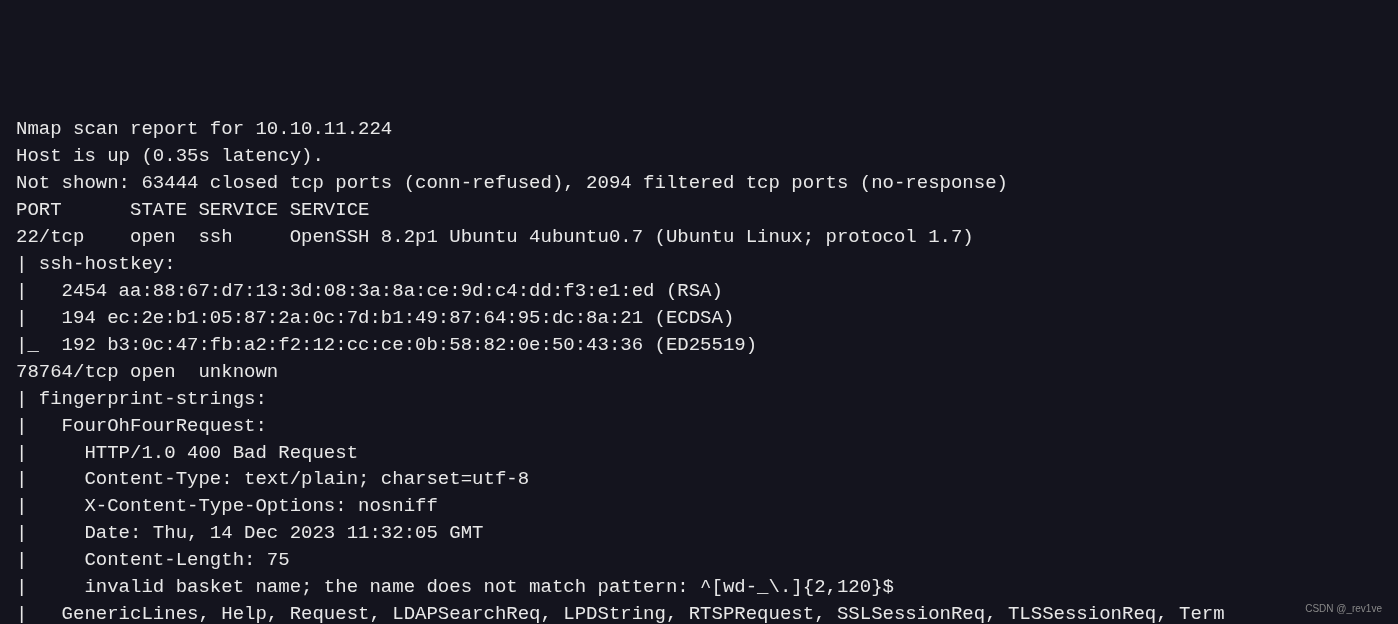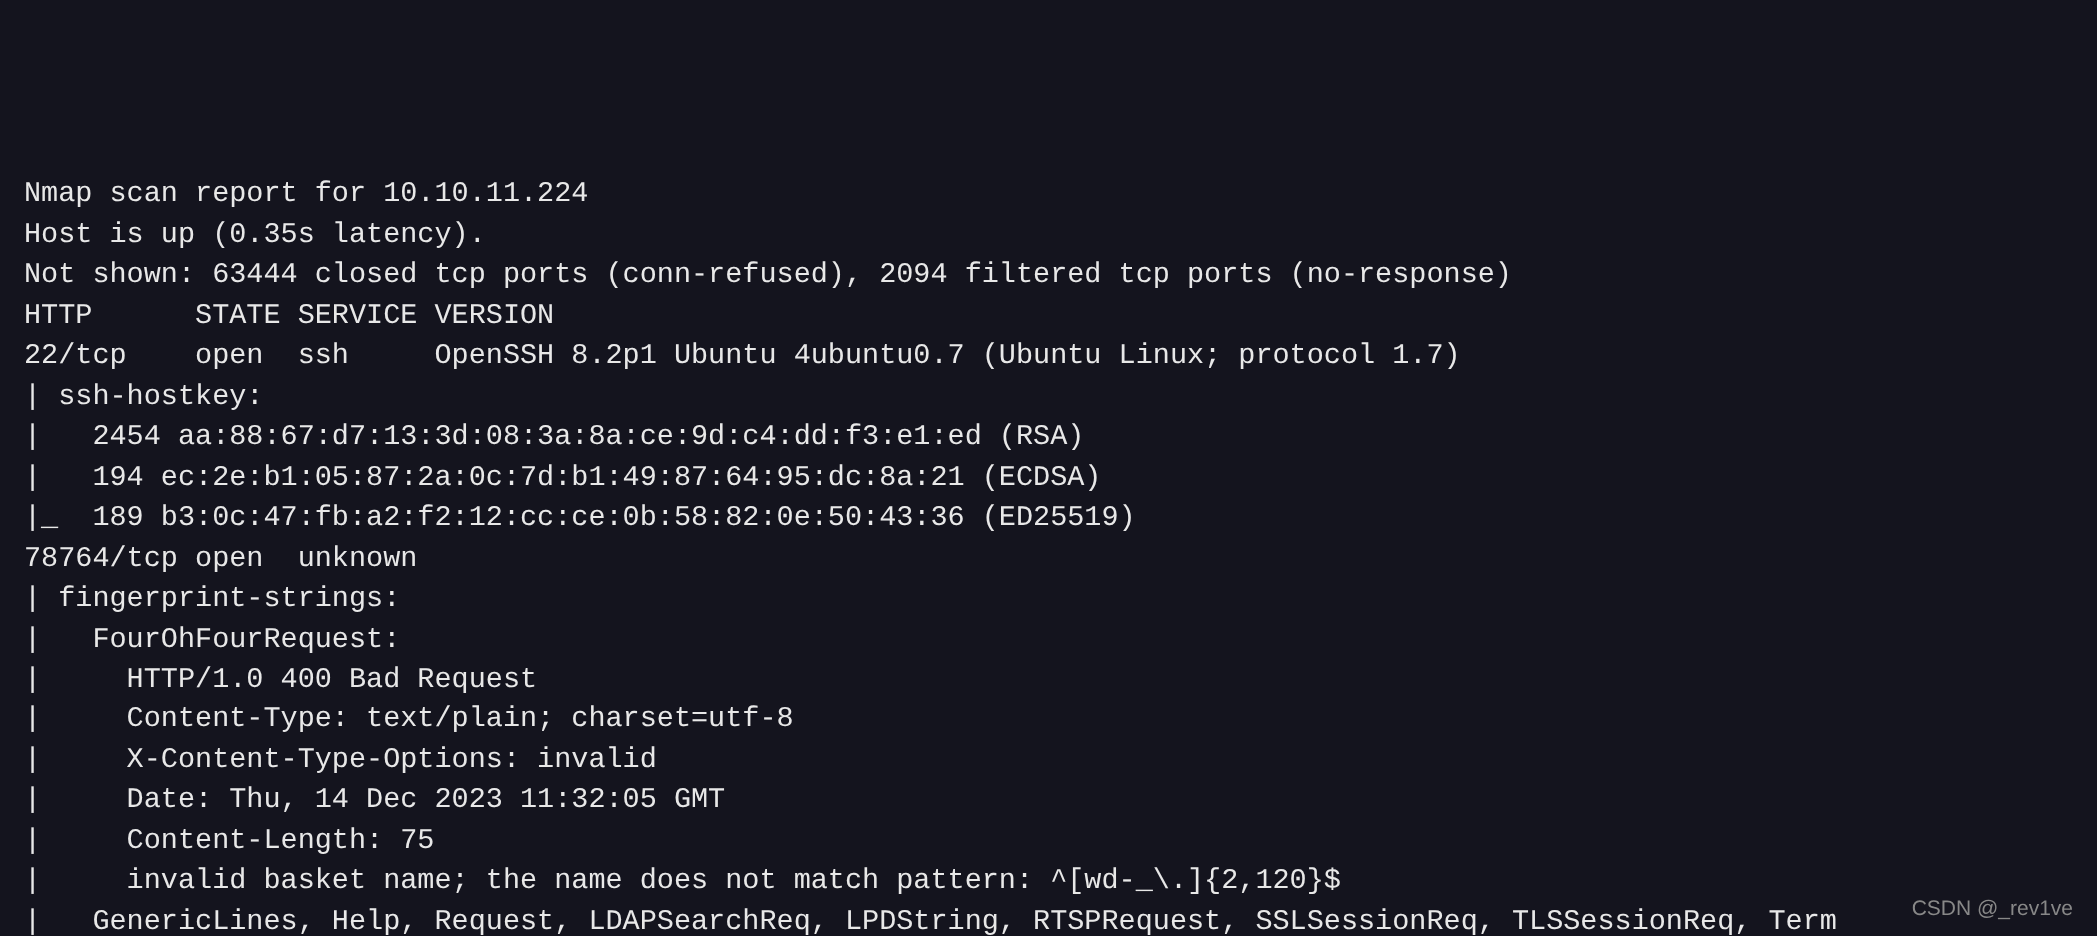--- a/index.html
+++ b/index.html
@@ -21,44 +21,44 @@
       position: relative;
     }
     .terminal-output {
       color: #e8e8e8;
     }
     .watermark {
       position: absolute;
       bottom: 8px;
       right: 16px;
       color: #888;
-      font-size: 14px;
+      font-size: 10px;
       font-family: Arial, sans-serif;
     }
   </style>
 </head>
 <body>
 
 
 
 <div class="terminal-output"><span>Nmap scan report for 10.10.11.224</span>
 <span>Host is up (0.35s latency).</span>
 <span>Not shown: 63444 closed tcp ports (conn-refused), 2094 filtered tcp ports (no-response)</span>
-<span>HTTP      STATE SERVICE VERSION</span>
+<span>PORT      STATE SERVICE SERVICE</span>
 <span>22/tcp    open  ssh     OpenSSH 8.2p1 Ubuntu 4ubuntu0.7 (Ubuntu Linux; protocol 1.7)</span>
 <span>| ssh-hostkey: </span>
 <span>|   2454 aa:88:67:d7:13:3d:08:3a:8a:ce:9d:c4:dd:f3:e1:ed (RSA)</span>
 <span>|   194 ec:2e:b1:05:87:2a:0c:7d:b1:49:87:64:95:dc:8a:21 (ECDSA)</span>
-<span>|_  189 b3:0c:47:fb:a2:f2:12:cc:ce:0b:58:82:0e:50:43:36 (ED25519)</span>
+<span>|_  192 b3:0c:47:fb:a2:f2:12:cc:ce:0b:58:82:0e:50:43:36 (ED25519)</span>
 <span>78764/tcp open  unknown</span>
 <span>| fingerprint-strings: </span>
 <span>|   FourOhFourRequest: </span>
 <span>|     HTTP/1.0 400 Bad Request</span>
 <span>|     Content-Type: text/plain; charset=utf-8</span>
-<span>|     X-Content-Type-Options: invalid</span>
+<span>|     X-Content-Type-Options: nosniff</span>
 <span>|     Date: Thu, 14 Dec 2023 11:32:05 GMT</span>
 <span>|     Content-Length: 75</span>
 <span>|     invalid basket name; the name does not match pattern: ^[wd-_\.]{2,120}$</span>
 <span>|   GenericLines, Help, Request, LDAPSearchReq, LPDString, RTSPRequest, SSLSessionReq, TLSSessionReq, Term</span>
 
 
 
 </div>
 
 <div class="watermark">CSDN @_rev1ve</div>

